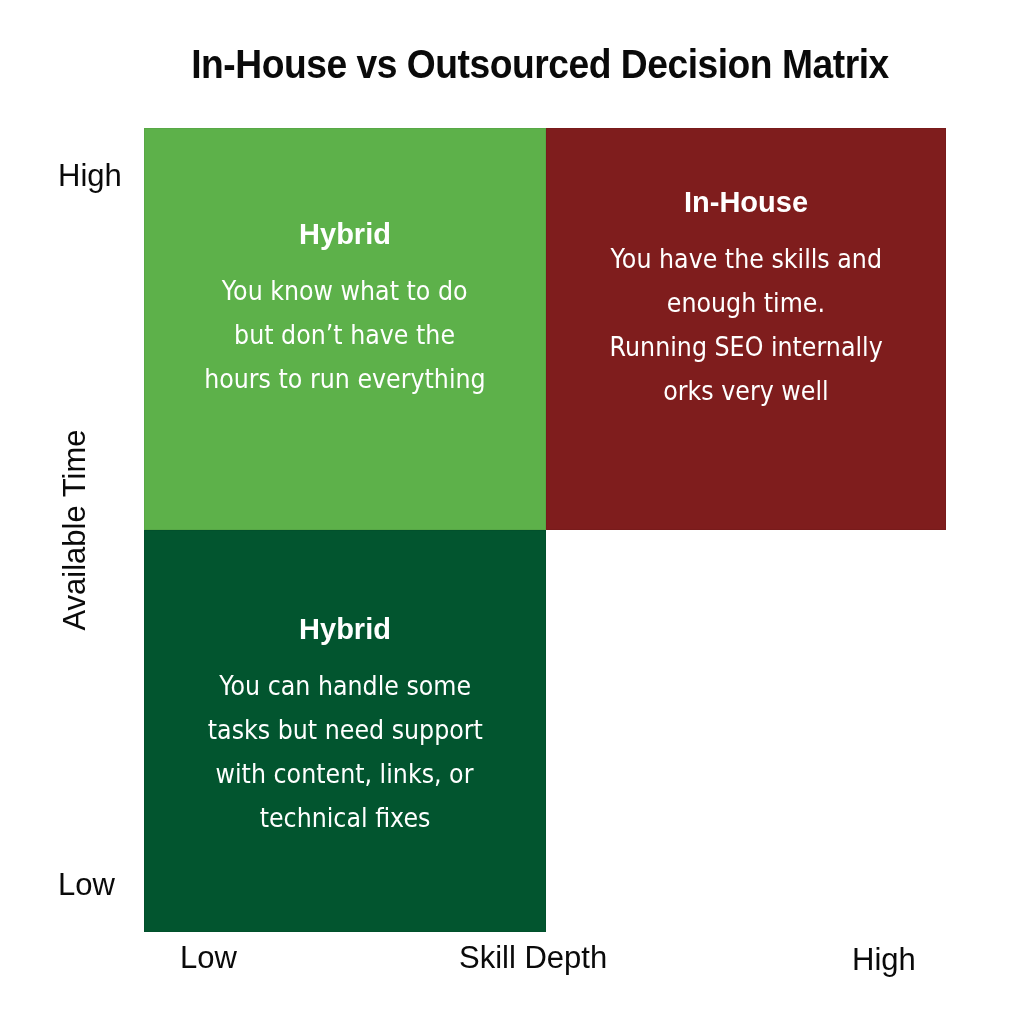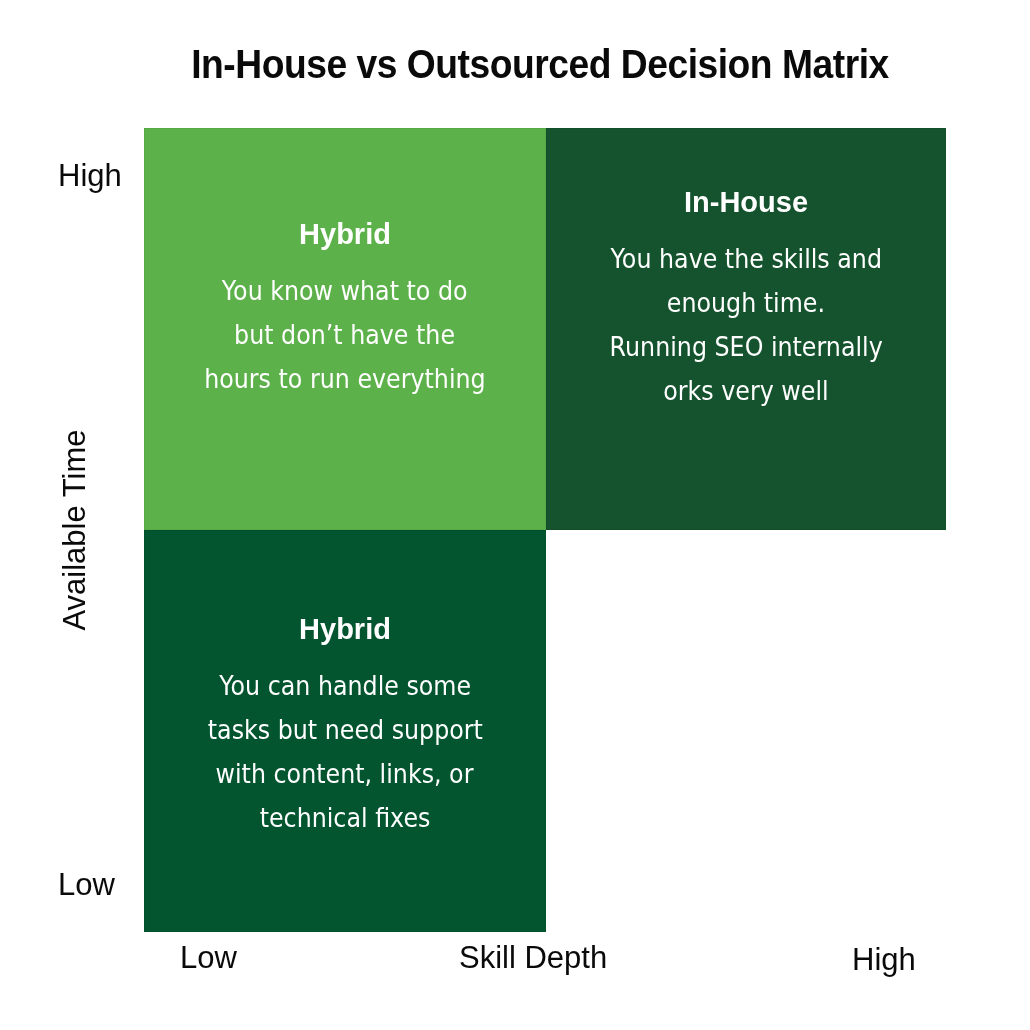--- a/index.html
+++ b/index.html
@@ -55,21 +55,21 @@
       margin-bottom: 18px;
     }
     .quad .q-line {
       font-family: "DejaVu Sans", sans-serif;
       font-size: 27px;
       line-height: 44px;
       white-space: nowrap;
       transform: scaleX(0.88);
     }
     .q-tl { background: #5db14a; padding-bottom: 40px; }
-    .q-tr { background: #14532d; padding-bottom: 60px; }
+    .q-tr { background: #7f1d1d; padding-bottom: 60px; }
     .q-bl { background: #1b7857; padding-bottom: 20px; }
     .q-br { background: #02552f; padding-bottom: 10px; }
 
     .axis-label {
       position: absolute;
       font-family: "Liberation Sans", sans-serif;
       color: #0a0a0a;
       font-size: 31px;
     }
     .y-high { left: 58px; top: 158px; }

